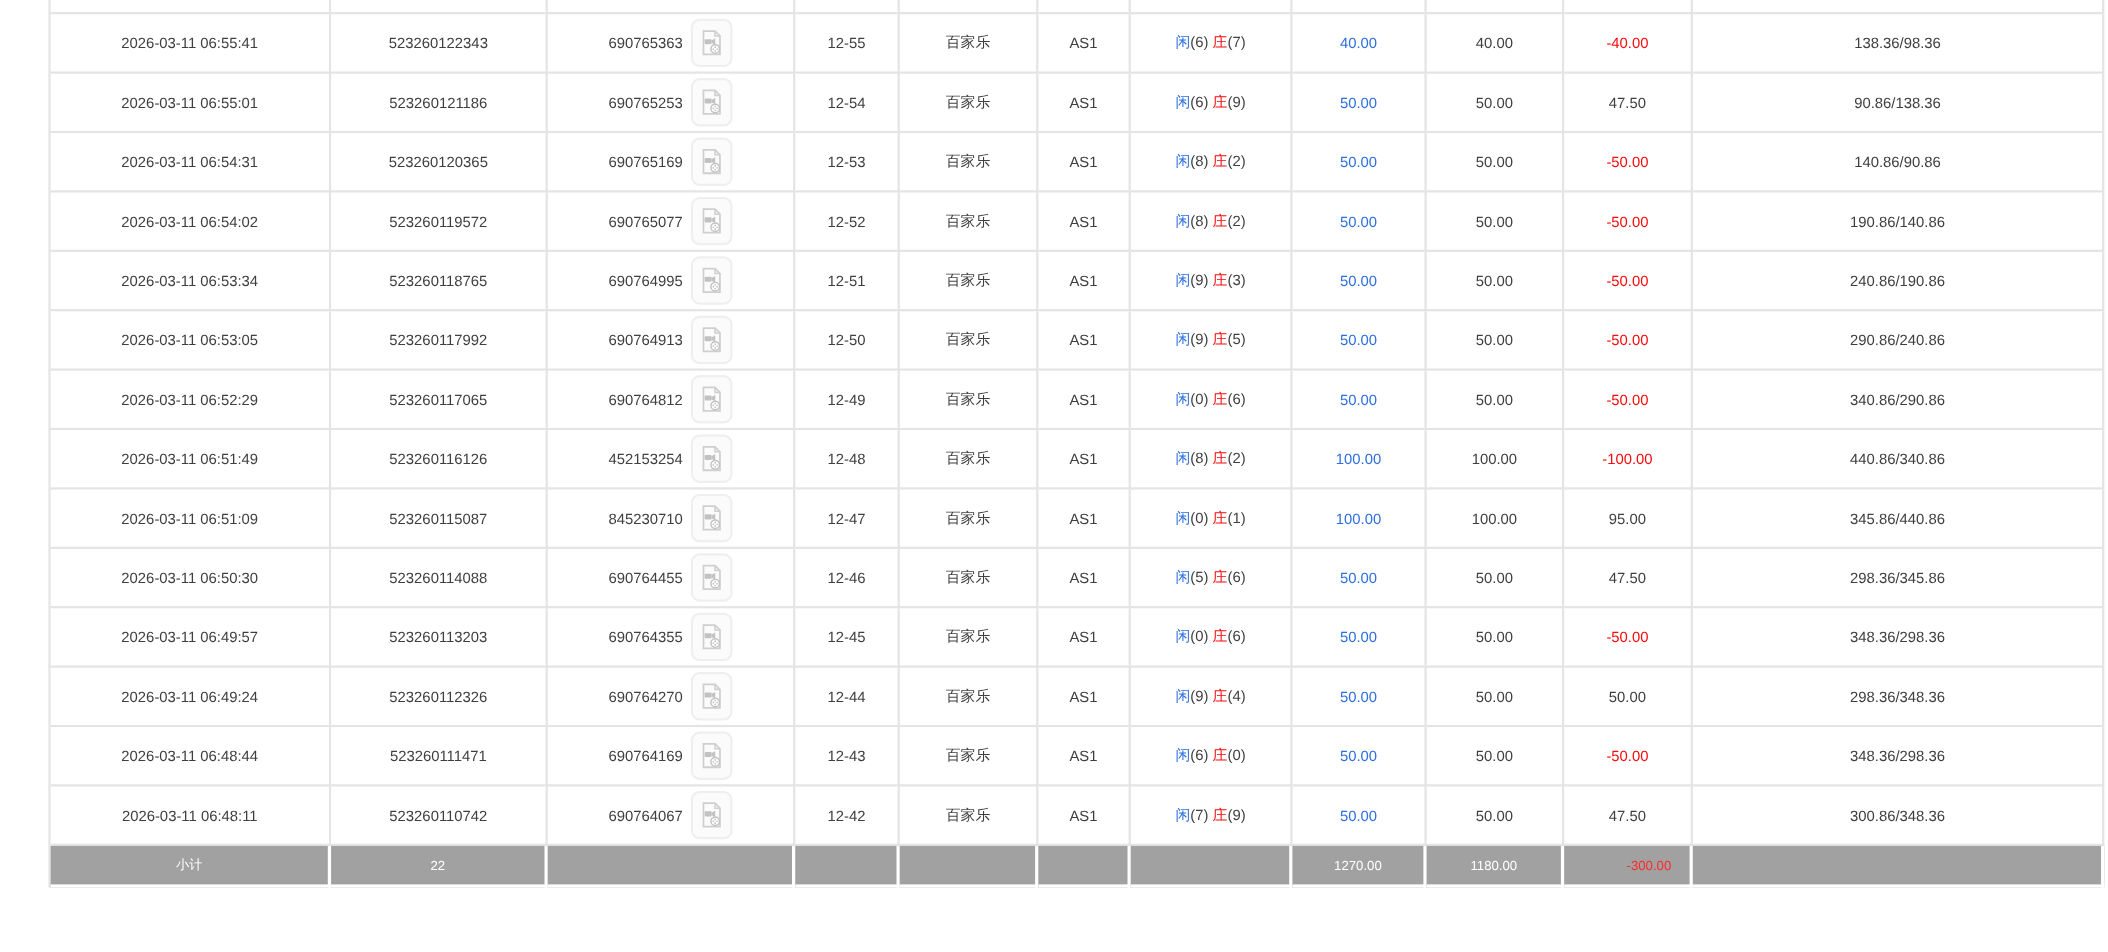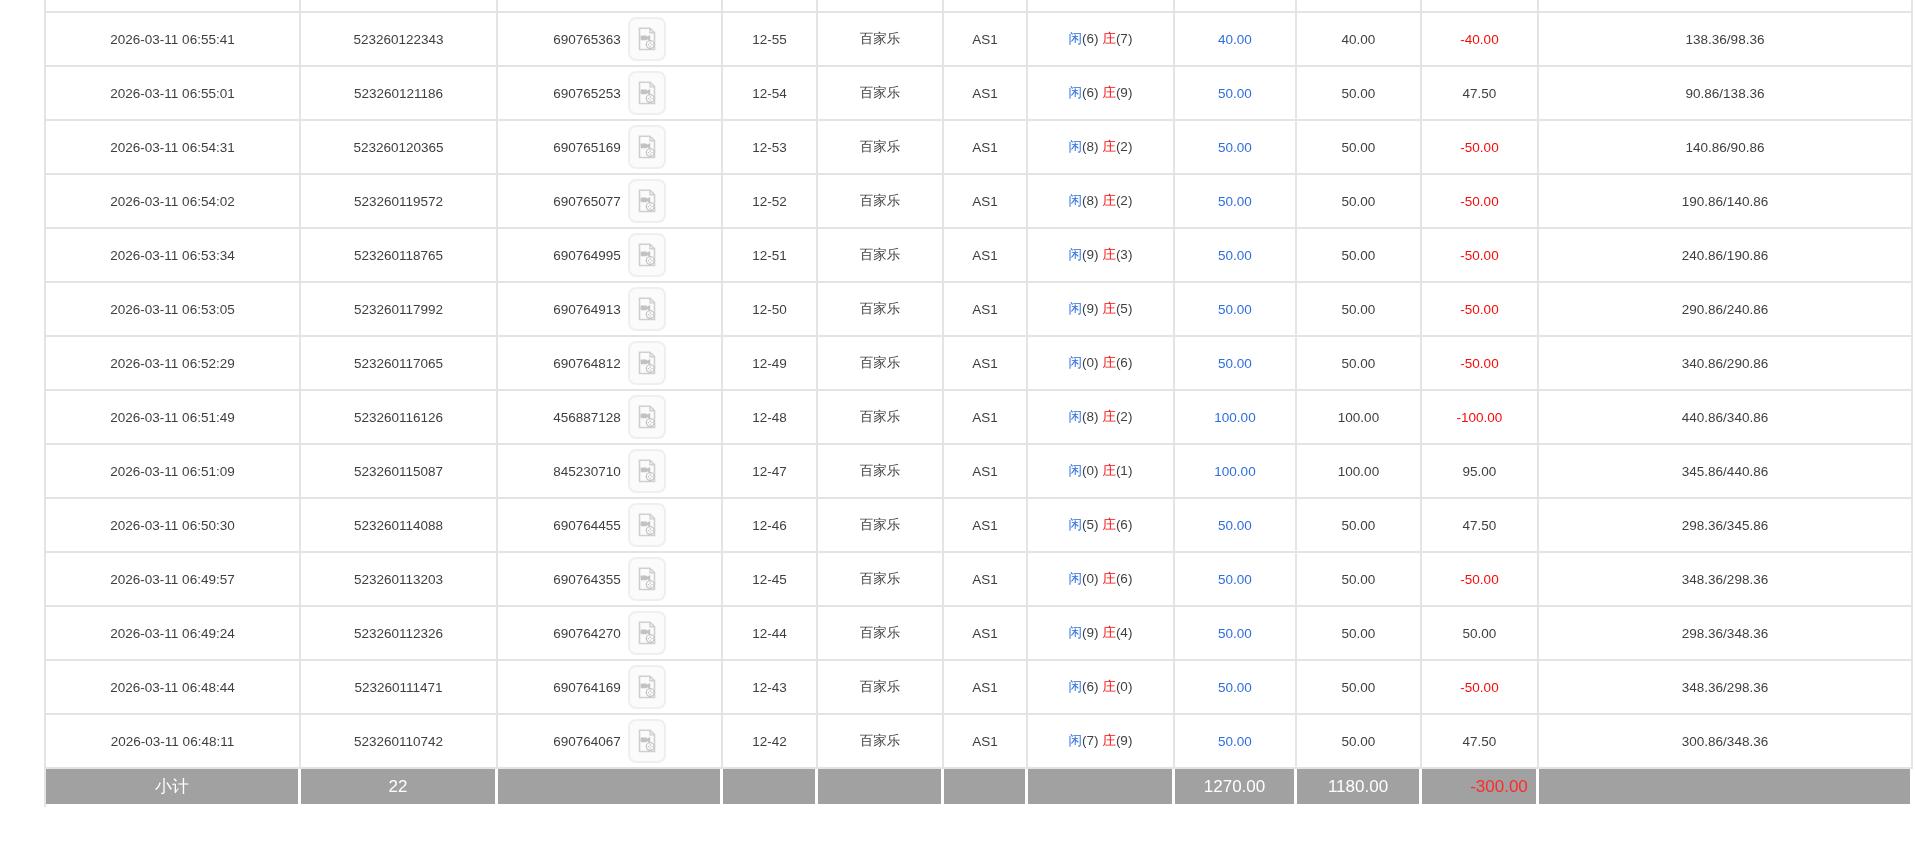--- a/index.html
+++ b/index.html
@@ -34,21 +34,21 @@
   .idwrap{display:inline-flex;align-items:center;justify-content:space-between;gap:7px;}
   .video-btn{
     display:inline-flex;align-items:center;justify-content:center;
     width:34px;height:40px;background:#fbfbfb;border:2px solid #efefef;
     border-radius:8px;cursor:pointer;flex:0 0 auto;
   }
 
   tr.summary td{
     background:#a1a1a1;color:#fff;height:38px;
     border-right:3px solid #fff;border-bottom:3px solid #fff;
-    font-size:17px;
+    font-size:12px;
   }
   tr.summary td.sum-neg{color:#ff2a2a;padding-left:44px;}
 
   
   .scrollbar{position:absolute;top:0;right:0;width:19px;height:865px;background:#f5f5f5;}
   .sb-btn{position:absolute;left:0;width:19px;height:26px;display:flex;align-items:center;justify-content:center;cursor:pointer;}
   .sb-up{top:6px;}
   .sb-down{bottom:0;}
   .tri-up{width:0;height:0;border-left:5px solid transparent;border-right:5px solid transparent;border-bottom:7px solid #4a4a4a;}
   .tri-down{width:0;height:0;border-left:5px solid transparent;border-right:5px solid transparent;border-top:7px solid #4a4a4a;}
@@ -281,21 +281,21 @@
           <td><span><span class="r-player">闲</span><span class="r-score">(0)</span> <span class="r-banker">庄</span><span class="r-score">(6)</span></span></td>
           <td class="bet-link">50.00</td>
           <td>50.00</td>
           <td class="neg">-50.00</td>
           <td>340.86/290.86</td>
         </tr>
         <tr class="data-row">
           <td>2026-03-11 06:51:49</td>
           <td>523260116126</td>
           <td><span class="idwrap">
-              <span>456887128</span>
+              <span>452153254</span>
               <span class="video-btn">
                 <svg width="20" height="24" viewBox="0 0 20 24">
                   <path d="M2.5 1.2 h10.5 l4.5 4.5 v16.8 h-15 z" fill="none" stroke="#cfcfcf" stroke-width="1.6"></path>
                   <path d="M13 1.2 v4.5 h4.5" fill="none" stroke="#cfcfcf" stroke-width="1.4"></path>
                   <rect x="3.6" y="8.6" width="6.4" height="4.6" rx="1" fill="#c2c2c2"></rect>
                   <path d="M10 9.6 l3.2 -1.6 v5.8 l-3.2 -1.6 z" fill="#c2c2c2"></path>
                   <circle cx="13.2" cy="17.6" r="3.9" fill="#fff" stroke="#c2c2c2" stroke-width="1.3"></circle>
                   <circle cx="13.2" cy="15.9" r="0.8" fill="#c2c2c2"></circle>
                   <circle cx="13.2" cy="19.3" r="0.8" fill="#c2c2c2"></circle>
                   <circle cx="11.5" cy="17.6" r="0.8" fill="#c2c2c2"></circle>

